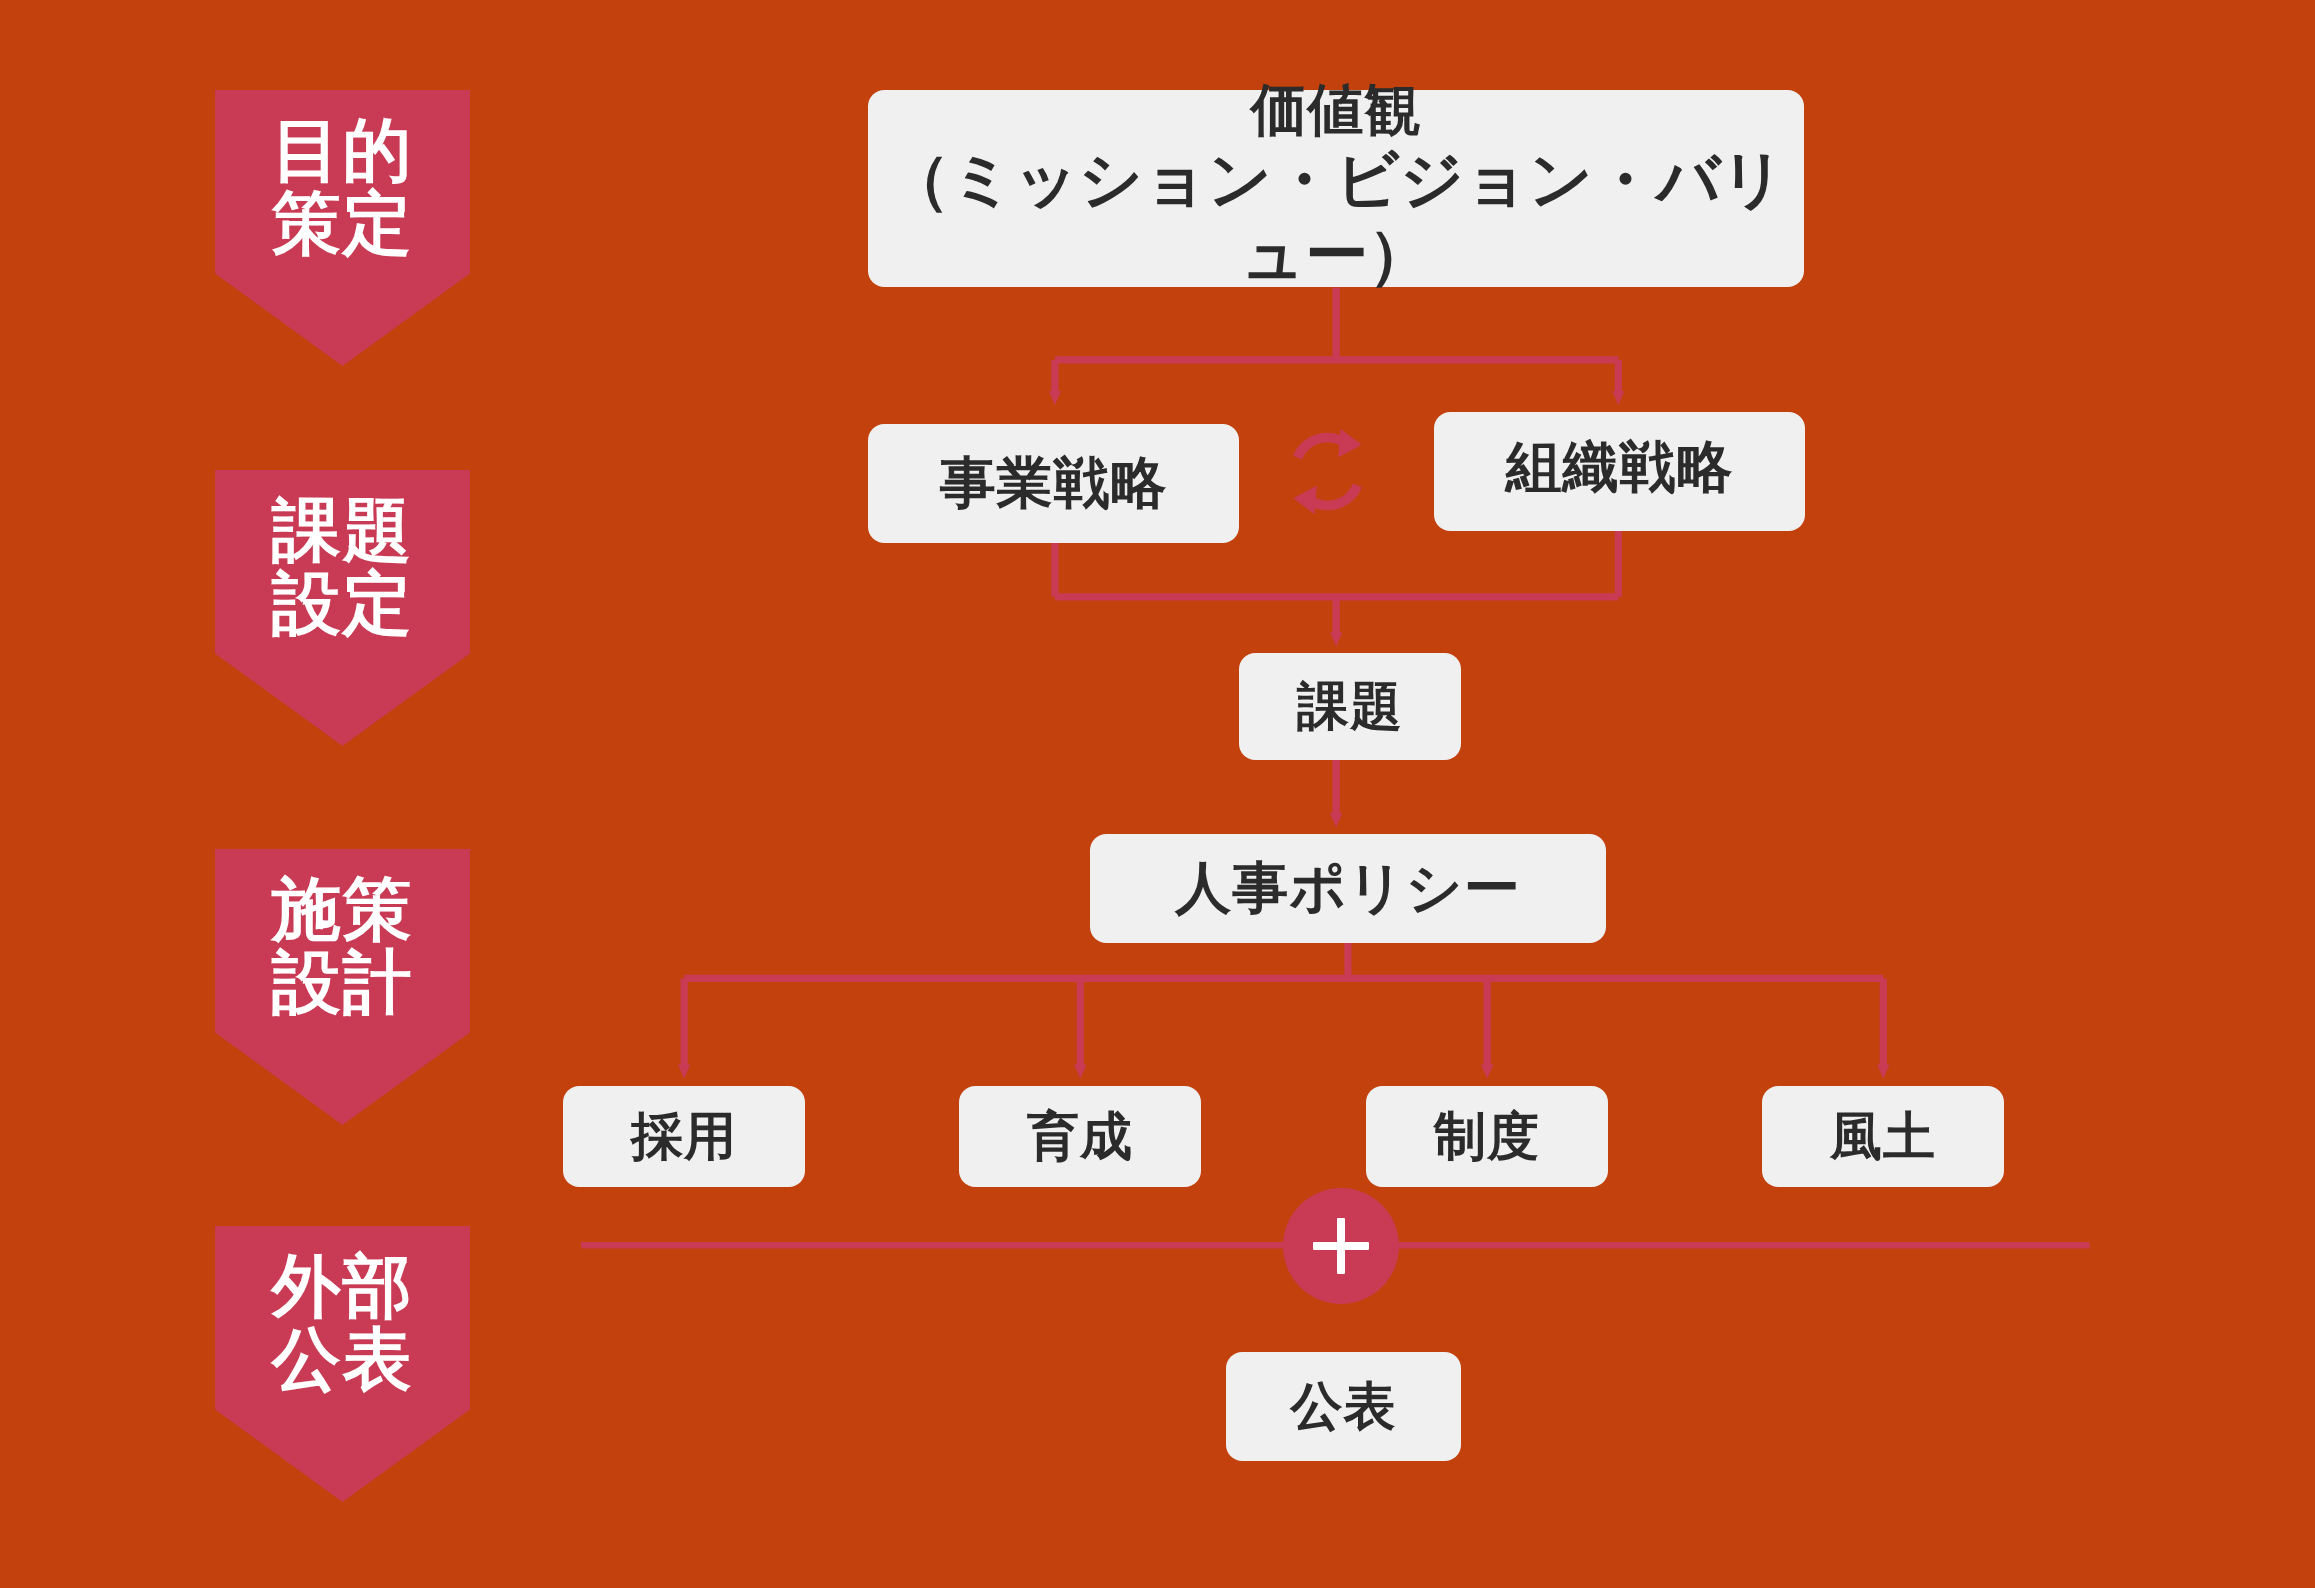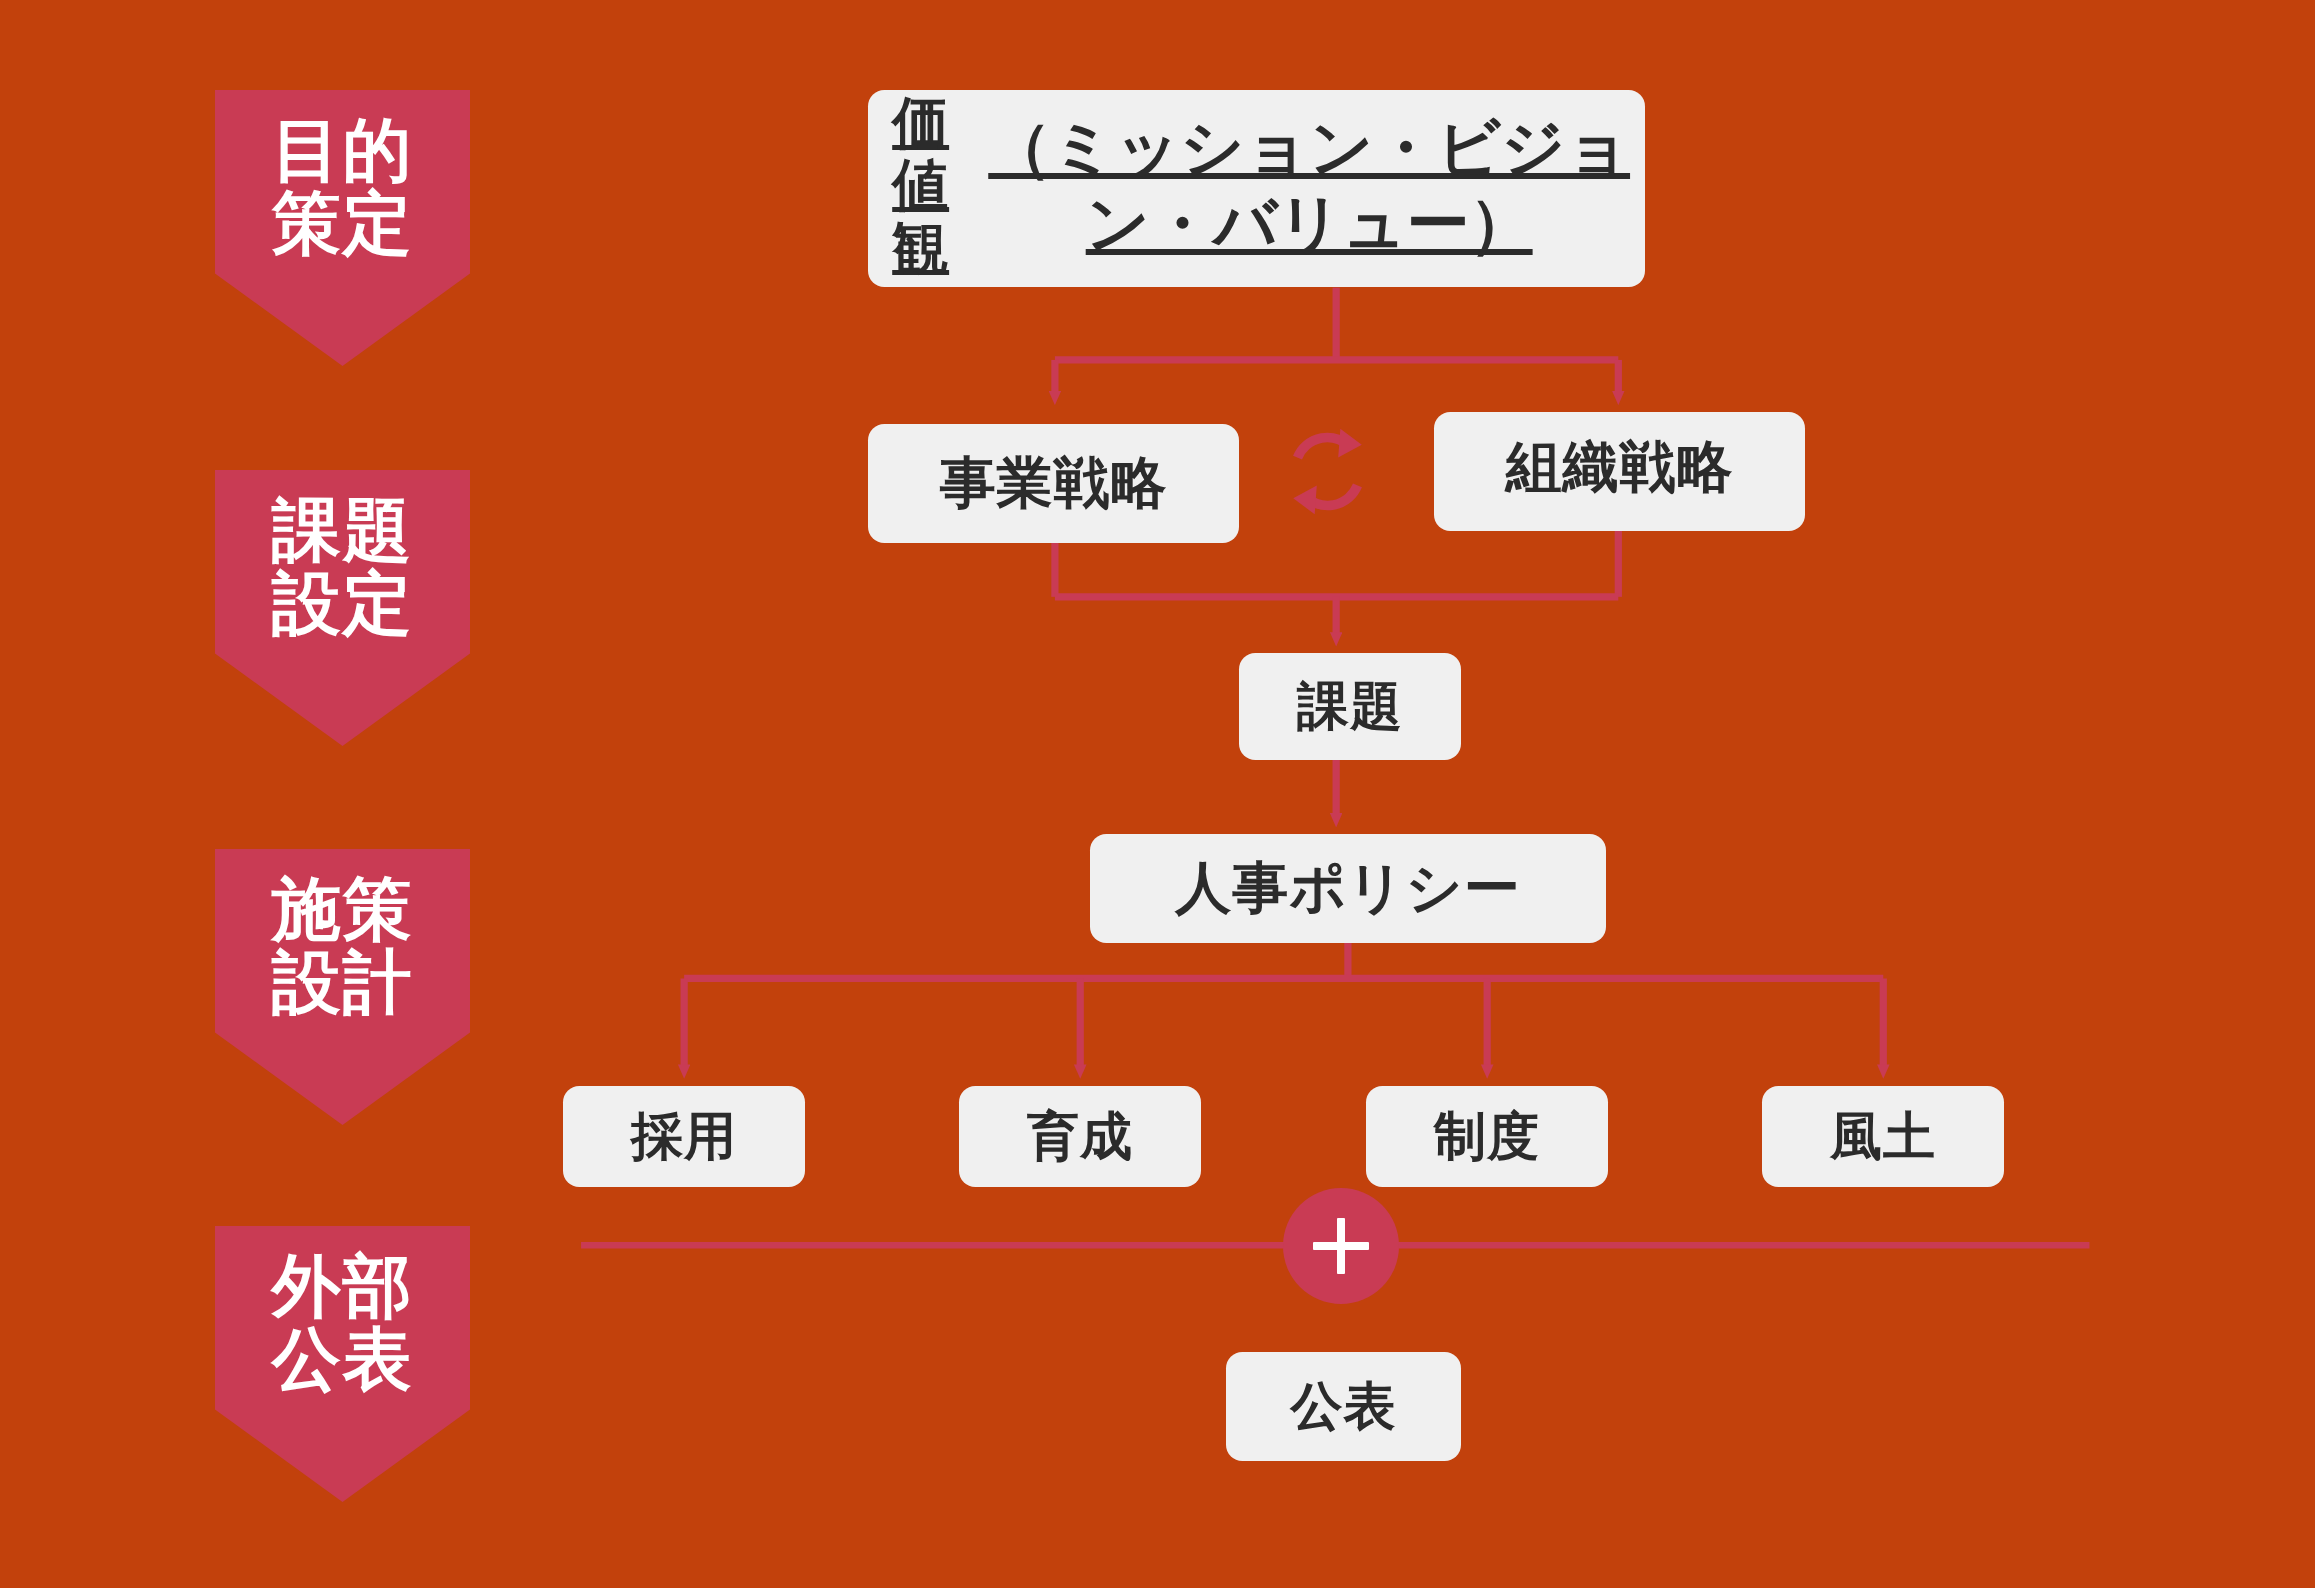--- a/index.html
+++ b/index.html
@@ -73,25 +73,24 @@
   .node .line2 {
     display: block;
     font-size: 63px;
     line-height: 1.2;
     letter-spacing: 0px;
   }
 
   #node-values {
     left: 868px;
     top: 90px;
-    width: 777px;
+    width: 936px;
     height: 197px;
-    flex-direction: row;
+    flex-direction: column;
     padding-bottom: 5.4px;
-    text-decoration: underline;
   }
   #node-biz-strategy {
     left: 868px;
     top: 424px;
     width: 371px;
     height: 119px;
   }
   #node-org-strategy {
     left: 1434px;
     top: 412px;

